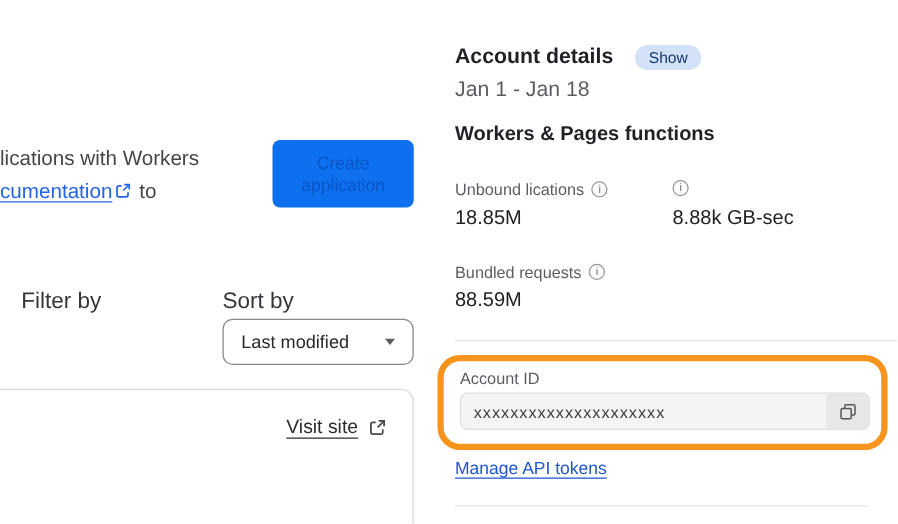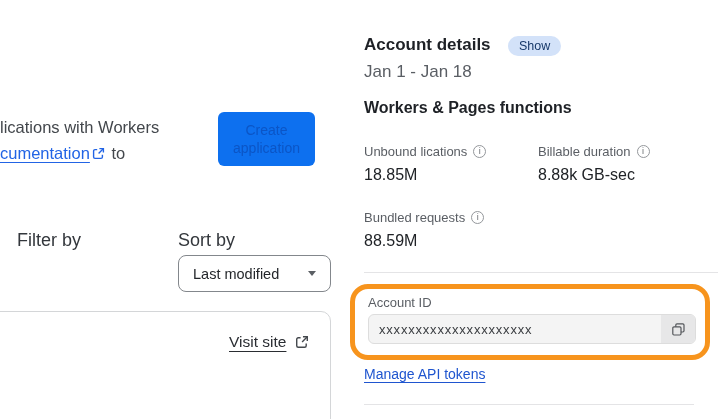--- a/index.html
+++ b/index.html
@@ -9,21 +9,21 @@
     position:relative; width:718px; height:419px;
     background:#ffffff; overflow:hidden;
   }
 
   
   .intro { position:absolute; left:0; top:114px; font-size:16.5px; line-height:26px; color:#43474c; white-space:nowrap; }
   .intro .link { color:#2264e5; text-decoration:underline; text-underline-offset:3px; }
   .ext-icon { display:inline-block; vertical-align:-1px; margin:0 2px; }
 
   .create-btn {
-    position:absolute; left:218px; top:112px; width:97px; height:54px;
+    position:absolute; left:218px; top:112px; width:113px; height:54px;
     background:#0d70ef; border:none; border-radius:6px;
     color:#0b55c6; font-size:14px; line-height:18px; text-align:center;
     font-family:"Liberation Sans", sans-serif; cursor:pointer; padding:0 10px;
   }
 
   .field-label { position:absolute; top:230px; font-size:18px; color:#33373c; }
   .dropdown {
     position:absolute; top:255px; height:37px; border:1px solid #83878c;
     border-radius:8px; background:#fff; display:flex; align-items:center;
     padding:0 14px; font-size:14.5px; color:#24272b; cursor:pointer;
@@ -133,21 +133,20 @@
   <div class="date-range">Jan 1 - Jan 18</div>
   <div class="section-title">Workers &amp; Pages functions</div>
 
   <div class="metric-label" style="left:364px; top:144px;">
     <span>Unbound lications</span>
     <span class="info-circle">i</span>
   </div>
   <div class="metric-value" style="left:364px; top:166px;">18.85M</div>
 
   <div class="metric-label" style="left:538px; top:144px;">
-    <span>Billable duration</span>
     <span class="info-circle">i</span>
   </div>
   <div class="metric-value" style="left:538px; top:166px;">8.88k GB-sec</div>
 
   <div class="metric-label" style="left:364px; top:210px;">
     <span>Bundled requests</span>
     <span class="info-circle">i</span>
   </div>
   <div class="metric-value" style="left:364px; top:232px;">88.59M</div>
 

